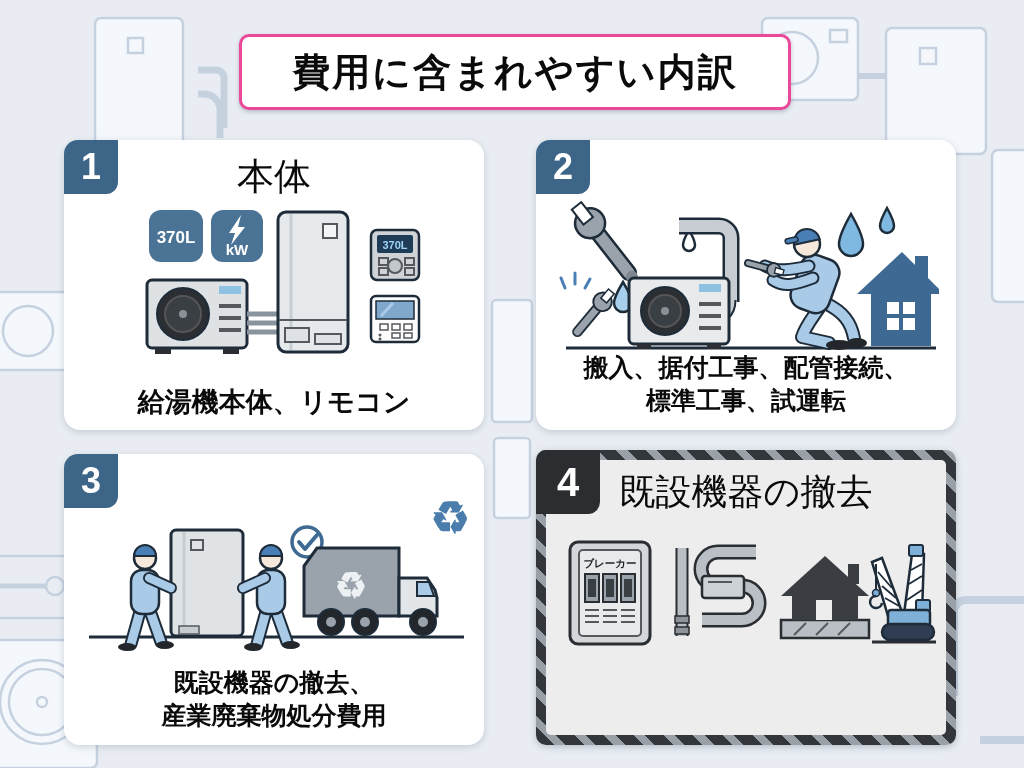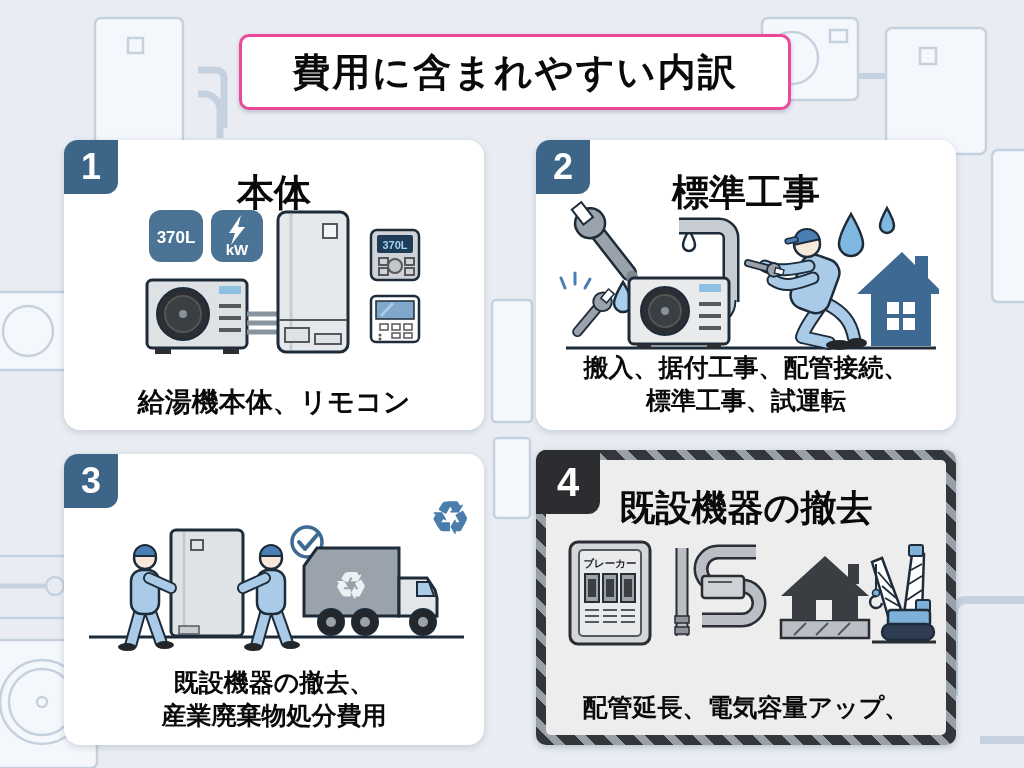--- a/index.html
+++ b/index.html
@@ -21,21 +21,21 @@
   .card4-outer{position:absolute;left:536px;top:450px;width:420px;height:295px;z-index:1;
         border-radius:10px;box-shadow:0 2px 7px rgba(30,50,80,.25);
         background:repeating-linear-gradient(45deg,#33363b 0 13px,#9aa0a8 13px 21px);}
   .card4-inner{position:absolute;left:10px;top:10px;right:10px;bottom:10px;
         background:#ededee;border-radius:5px;}
   .num-badge{position:absolute;left:0;top:0;width:54px;height:54px;background:#3d6588;
         color:#fff;font-size:36px;font-weight:bold;display:flex;align-items:center;
         justify-content:center;border-radius:14px 0 12px 0;z-index:3;}
   .num-badge.dark{width:64px;height:64px;background:#2b2d31;font-size:40px;
         border-radius:10px 0 12px 0;}
-  .card-title{text-align:center;font-size:37px;font-weight:bold;margin:16px;padding-top:12px;}
+  .card-title{text-align:center;font-size:37px;font-weight:normal;margin:0;padding-top:12px;}
   .card4-inner .card-title{padding-top:8px;font-size:36px;}
   .caption{position:absolute;left:0;right:0;text-align:center;font-weight:bold;line-height:1.3;}
   .caption-1{bottom:10px;font-size:27px;}
   .caption-2{bottom:14px;font-size:25px;margin-top:40px;}
   .caption-4{bottom:12px;font-size:25px;}
   .illus{position:absolute;}
   .recycle-badge{position:absolute;right:14px;top:42px;font-size:44px;line-height:1;
         color:#4a7dab;font-weight:bold;}
   svg text{font-family:"Liberation Sans",sans-serif;font-weight:bold;}
 </style>
@@ -144,21 +144,20 @@
         <rect x="325" y="131" width="8" height="5" fill="none" stroke="#55585c" stroke-width="1.5"></rect>
       </g>
     </svg>
     <div class="caption caption-1">
       <div>給湯機本体、リモコン</div>
     </div>
   </div>
 
   <div class="card card2">
     <div class="num-badge">2</div>
-    <div class="card-title">標準工事</div>
     <svg class="illus" style="left:15px;top:60px" width="390" height="160" viewBox="0 0 390 160">
       <line x1="15" y1="148" x2="385" y2="148" stroke="#1e2c3a" stroke-width="3"></line>
 
       <g transform="translate(60,50) rotate(-38)">
         <rect x="-7" y="-34" width="14" height="70" rx="7" fill="#9aa3ac" stroke="#1e2c3a" stroke-width="2.5"></rect>
         <circle cx="0" cy="-34" r="15" fill="#9aa3ac" stroke="#1e2c3a" stroke-width="2.5"></circle>
         <rect x="-6" y="-56" width="12" height="19" fill="#ffffff" stroke="#1e2c3a" stroke-width="2"></rect>
         <circle cx="0" cy="34" r="6" fill="#7e8790"></circle>
       </g>
 
@@ -373,18 +372,17 @@
           <rect x="355" y="7" width="14" height="11" rx="2" fill="#7fb0d8" stroke="#1e2c3a" stroke-width="2"></rect>
           <line x1="322" y1="26" x2="322" y2="54" stroke="#1e2c3a" stroke-width="2"></line>
           <circle cx="322" cy="55" r="3.5" fill="#7fb0d8" stroke="#1e2c3a" stroke-width="1.5"></circle>
           <path d="M322,58 a6,6 0 1 0 6,7" fill="none" stroke="#1e2c3a" stroke-width="2.5"></path>
           <rect x="362" y="62" width="14" height="12" rx="2" fill="#7fb0d8" stroke="#1e2c3a" stroke-width="2"></rect>
           <rect x="334" y="72" width="42" height="16" rx="3" fill="#7fb0d8" stroke="#1e2c3a" stroke-width="2.5"></rect>
           <rect x="328" y="86" width="52" height="16" rx="8" fill="#2e3d52" stroke="#1e2c3a" stroke-width="2.5"></rect>
         </g>
       </svg>
       <div class="caption caption-4">
-        <div>配管延長、電気容量アップ、</div>
       </div>
     </div>
   </div>
 
 </div>
 
 </body></html>

